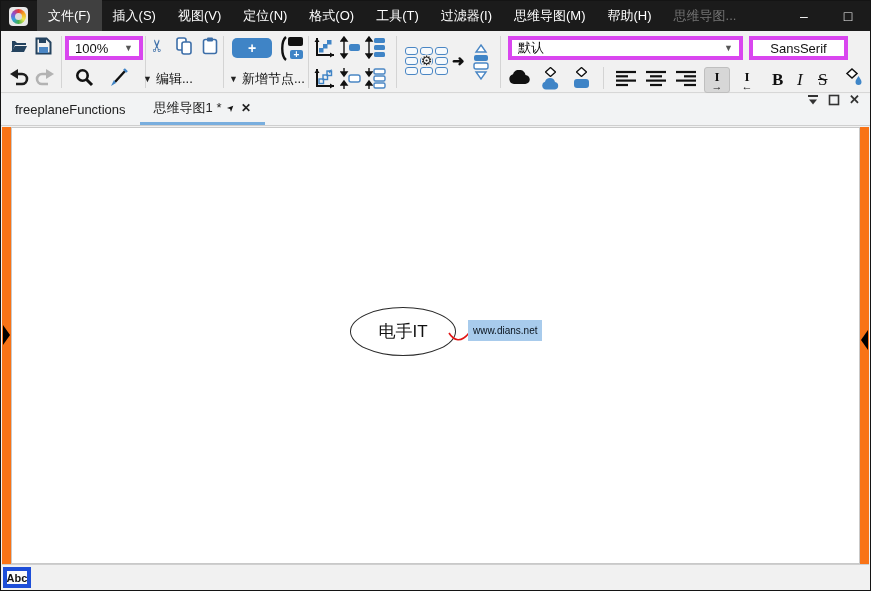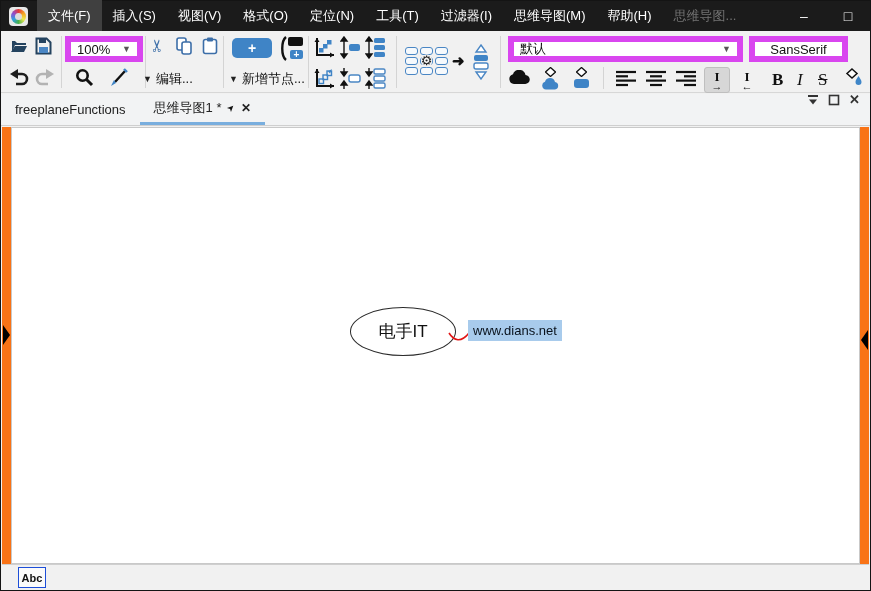--- a/index.html
+++ b/index.html
@@ -16,21 +16,21 @@
 .menu-item.highlight{background:#404040}
 .menu-item.disabled{color:#737373}
 .win-controls{margin-left:auto;display:flex;height:30px}
 .win-btn{width:44px;height:30px;display:flex;align-items:center;justify-content:center;font-size:14px;color:#eee}
 
 
 .toolbar{position:absolute;top:30px;left:0;width:100%;height:62px;background:#f1f1f1;border-bottom:1px solid #d7d7d7}
 .ti{position:absolute;display:flex;align-items:center;justify-content:center;cursor:default}
 .sep{position:absolute;top:5px;height:52px;width:1px;background:#d4d4d4}
 .sep.half{top:36px;height:22px}
-.combo{background:#fff;border:6px solid #d946ef;display:flex;align-items:center;font-size:13px;color:#111;padding:7px 6px}
+.combo{background:#fff;border:4px solid #d946ef;display:flex;align-items:center;font-size:13px;color:#111;padding:7px 6px}
 .combo .arrow{margin-left:auto;font-size:9px;color:#555}
 .blue-btn{background:#3f84c6;border-radius:5px;color:#fff;font-weight:bold;font-size:14px;display:flex;align-items:center;justify-content:center}
 .dd-label{font-size:13px;color:#111;white-space:nowrap}
 .dd-label .tri{font-size:9px;margin-right:4px;color:#222}
 .glyph{font-size:17px;color:#222;line-height:1}
 .serifG{font-family:"Liberation Serif",serif;font-size:16px;color:#111}
 .grid9{display:grid;grid-template-columns:repeat(3,13px);grid-auto-rows:8px;gap:2px;position:relative}
 .grid9 i{border:1.4px solid #4a86c4;border-radius:3px;background:#f6f9fc}
 .grid9 .gear{position:absolute;left:50%;top:50%;transform:translate(-50%,-52%);font-size:13px;color:#222;background:#f1f1f1;border-radius:50%;line-height:1}
 .stackcol{display:flex;flex-direction:column;align-items:center;gap:1px}
@@ -47,40 +47,40 @@
 .tab .tarrow{display:inline-block;transform:rotate(-45deg);font-size:9px;color:#111}
 .tabbar-right{margin-left:auto;display:flex;align-items:center;gap:9px;padding-right:10px}
 
 
 .maparea{position:absolute;top:126px;left:1px;right:1px;bottom:26px;background:#f97316}
 .canvas{position:absolute;top:0;left:9px;right:9px;bottom:0;background:#fff;border:1px solid #c9c9c9;overflow:hidden}
 .gutter-arrow{position:absolute;width:0;height:0;cursor:pointer}
 .gutter-arrow.left{left:1px;top:198px;border-top:10px solid transparent;border-bottom:10px solid transparent;border-left:7px solid #000}
 .gutter-arrow.right{right:1px;top:203px;border-top:10px solid transparent;border-bottom:10px solid transparent;border-right:7px solid #000}
 .root-node{position:absolute;left:338px;top:179px;width:106px;height:49px;border:1px solid #2a2a2a;border-radius:50%;background:#fff;display:flex;align-items:center;justify-content:center;font-size:17px;color:#111}
-.child-node{position:absolute;left:456px;top:192px;height:21px;background:#a8cbec;display:flex;align-items:center;padding:0 5px;font-size:13px;color:#09121c;cursor:pointer}
+.child-node{position:absolute;left:456px;top:192px;height:21px;background:#a8cbec;display:flex;align-items:center;padding:0 5px;font-size:10px;color:#09121c;cursor:pointer}
 .edge-svg{position:absolute;left:436px;top:195px;pointer-events:none}
 
 
 .statusbar{position:absolute;left:1px;right:1px;bottom:0;height:26px;background:#f1f1f1;border-top:1px solid #cfcfcf;display:flex;align-items:center}
-.abc-btn{margin-left:16px;width:28px;height:21px;border:1px solid #1d4ed8;background:#fbfbfb;display:flex;align-items:center;justify-content:center;font-size:11px;font-weight:bold;color:#111}
+.abc-btn{margin-left:1px;width:28px;height:21px;border:4px solid #1d4ed8;background:#fbfbfb;display:flex;align-items:center;justify-content:center;font-size:11px;font-weight:bold;color:#111}
 svg{display:block}
 </style>
 </head>
 <body>
 
 <div id="window">
 
   <div class="titlebar">
     <div class="app-icon"></div>
     <div class="menu-item highlight">文件(F)</div>
     <div class="menu-item">插入(S)</div>
     <div class="menu-item">视图(V)</div>
+    <div class="menu-item">定位(N)</div>
     <div class="menu-item">格式(O)</div>
-    <div class="menu-item">定位(N)</div>
     <div class="menu-item">工具(T)</div>
     <div class="menu-item">过滤器(I)</div>
     <div class="menu-item">思维导图(M)</div>
     <div class="menu-item">帮助(H)</div>
     <div class="menu-item disabled">思维导图...</div>
     <div class="win-controls">
       <div class="win-btn">–</div>
       <div class="win-btn">□</div>
 
     </div>

